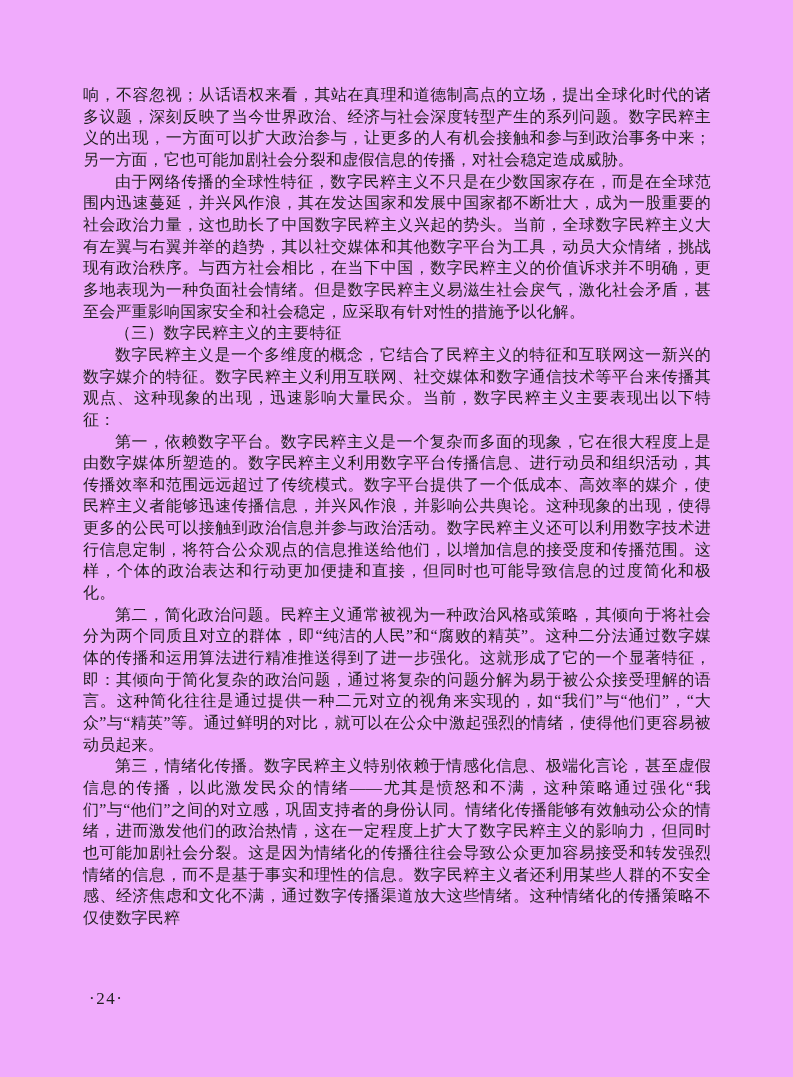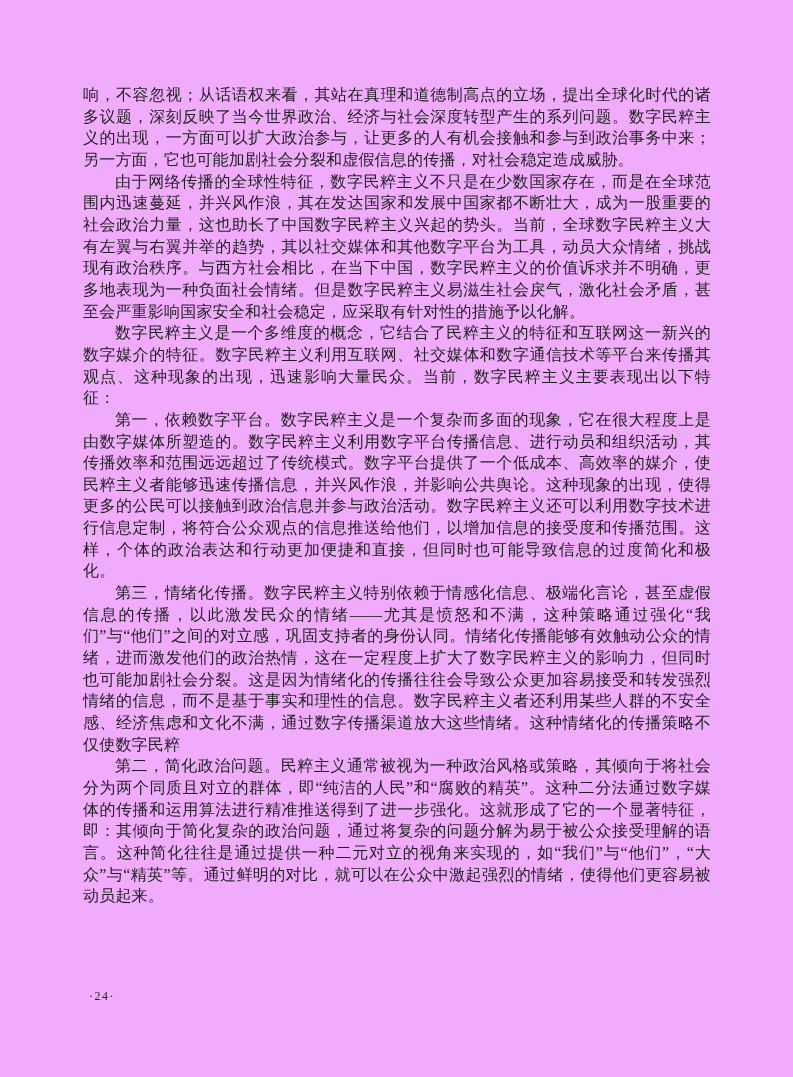--- a/index.html
+++ b/index.html
@@ -35,32 +35,33 @@
   .para.first {
     text-indent: 0;
   }
   .para.heading {
     
   }
   .page-number {
     position: absolute;
     left: 89px;
     top: 989px;
-    font-size: 12px;
+    font-size: 17px;
     color: #1f1f1f;
     letter-spacing: 1.5px;
     font-family: "Liberation Serif", "DejaVu Serif", serif;
   }
 </style>
 </head>
 <body>
 
 <div class="page">
   <div class="text-block">
     <p class="para first">响，不容忽视；从话语权来看，其站在真理和道德制高点的立场，提出全球化时代的诸多议题，深刻反映了当今世界政治、经济与社会深度转型产生的系列问题。数字民粹主义的出现，一方面可以扩大政治参与，让更多的人有机会接触和参与到政治事务中来；另一方面，它也可能加剧社会分裂和虚假信息的传播，对社会稳定造成威胁。</p>
     <p class="para">由于网络传播的全球性特征，数字民粹主义不只是在少数国家存在，而是在全球范围内迅速蔓延，并兴风作浪，其在发达国家和发展中国家都不断壮大，成为一股重要的社会政治力量，这也助长了中国数字民粹主义兴起的势头。当前，全球数字民粹主义大有左翼与右翼并举的趋势，其以社交媒体和其他数字平台为工具，动员大众情绪，挑战现有政治秩序。与西方社会相比，在当下中国，数字民粹主义的价值诉求并不明确，更多地表现为一种负面社会情绪。但是数字民粹主义易滋生社会戾气，激化社会矛盾，甚至会严重影响国家安全和社会稳定，应采取有针对性的措施予以化解。</p>
+    <p class="para heading">（三）数字民粹主义的主要特征</p>
     <p class="para">数字民粹主义是一个多维度的概念，它结合了民粹主义的特征和互联网这一新兴的数字媒介的特征。数字民粹主义利用互联网、社交媒体和数字通信技术等平台来传播其观点、这种现象的出现，迅速影响大量民众。当前，数字民粹主义主要表现出以下特征：</p>
     <p class="para">第一，依赖数字平台。数字民粹主义是一个复杂而多面的现象，它在很大程度上是由数字媒体所塑造的。数字民粹主义利用数字平台传播信息、进行动员和组织活动，其传播效率和范围远远超过了传统模式。数字平台提供了一个低成本、高效率的媒介，使民粹主义者能够迅速传播信息，并兴风作浪，并影响公共舆论。这种现象的出现，使得更多的公民可以接触到政治信息并参与政治活动。数字民粹主义还可以利用数字技术进行信息定制，将符合公众观点的信息推送给他们，以增加信息的接受度和传播范围。这样，个体的政治表达和行动更加便捷和直接，但同时也可能导致信息的过度简化和极化。</p>
+    <p class="para">第二，简化政治问题。民粹主义通常被视为一种政治风格或策略，其倾向于将社会分为两个同质且对立的群体，即“纯洁的人民”和“腐败的精英”。这种二分法通过数字媒体的传播和运用算法进行精准推送得到了进一步强化。这就形成了它的一个显著特征，即：其倾向于简化复杂的政治问题，通过将复杂的问题分解为易于被公众接受理解的语言。这种简化往往是通过提供一种二元对立的视角来实现的，如“我们”与“他们”，“大众”与“精英”等。通过鲜明的对比，就可以在公众中激起强烈的情绪，使得他们更容易被动员起来。</p>
     <p class="para">第三，情绪化传播。数字民粹主义特别依赖于情感化信息、极端化言论，甚至虚假信息的传播，以此激发民众的情绪——尤其是愤怒和不满，这种策略通过强化“我们”与“他们”之间的对立感，巩固支持者的身份认同。情绪化传播能够有效触动公众的情绪，进而激发他们的政治热情，这在一定程度上扩大了数字民粹主义的影响力，但同时也可能加剧社会分裂。这是因为情绪化的传播往往会导致公众更加容易接受和转发强烈情绪的信息，而不是基于事实和理性的信息。数字民粹主义者还利用某些人群的不安全感、经济焦虑和文化不满，通过数字传播渠道放大这些情绪。这种情绪化的传播策略不仅使数字民粹</p>
-    <p class="para">第二，简化政治问题。民粹主义通常被视为一种政治风格或策略，其倾向于将社会分为两个同质且对立的群体，即“纯洁的人民”和“腐败的精英”。这种二分法通过数字媒体的传播和运用算法进行精准推送得到了进一步强化。这就形成了它的一个显著特征，即：其倾向于简化复杂的政治问题，通过将复杂的问题分解为易于被公众接受理解的语言。这种简化往往是通过提供一种二元对立的视角来实现的，如“我们”与“他们”，“大众”与“精英”等。通过鲜明的对比，就可以在公众中激起强烈的情绪，使得他们更容易被动员起来。</p>
   </div>
   <div class="page-number">·24·</div>
 </div>
 
 </body></html>

